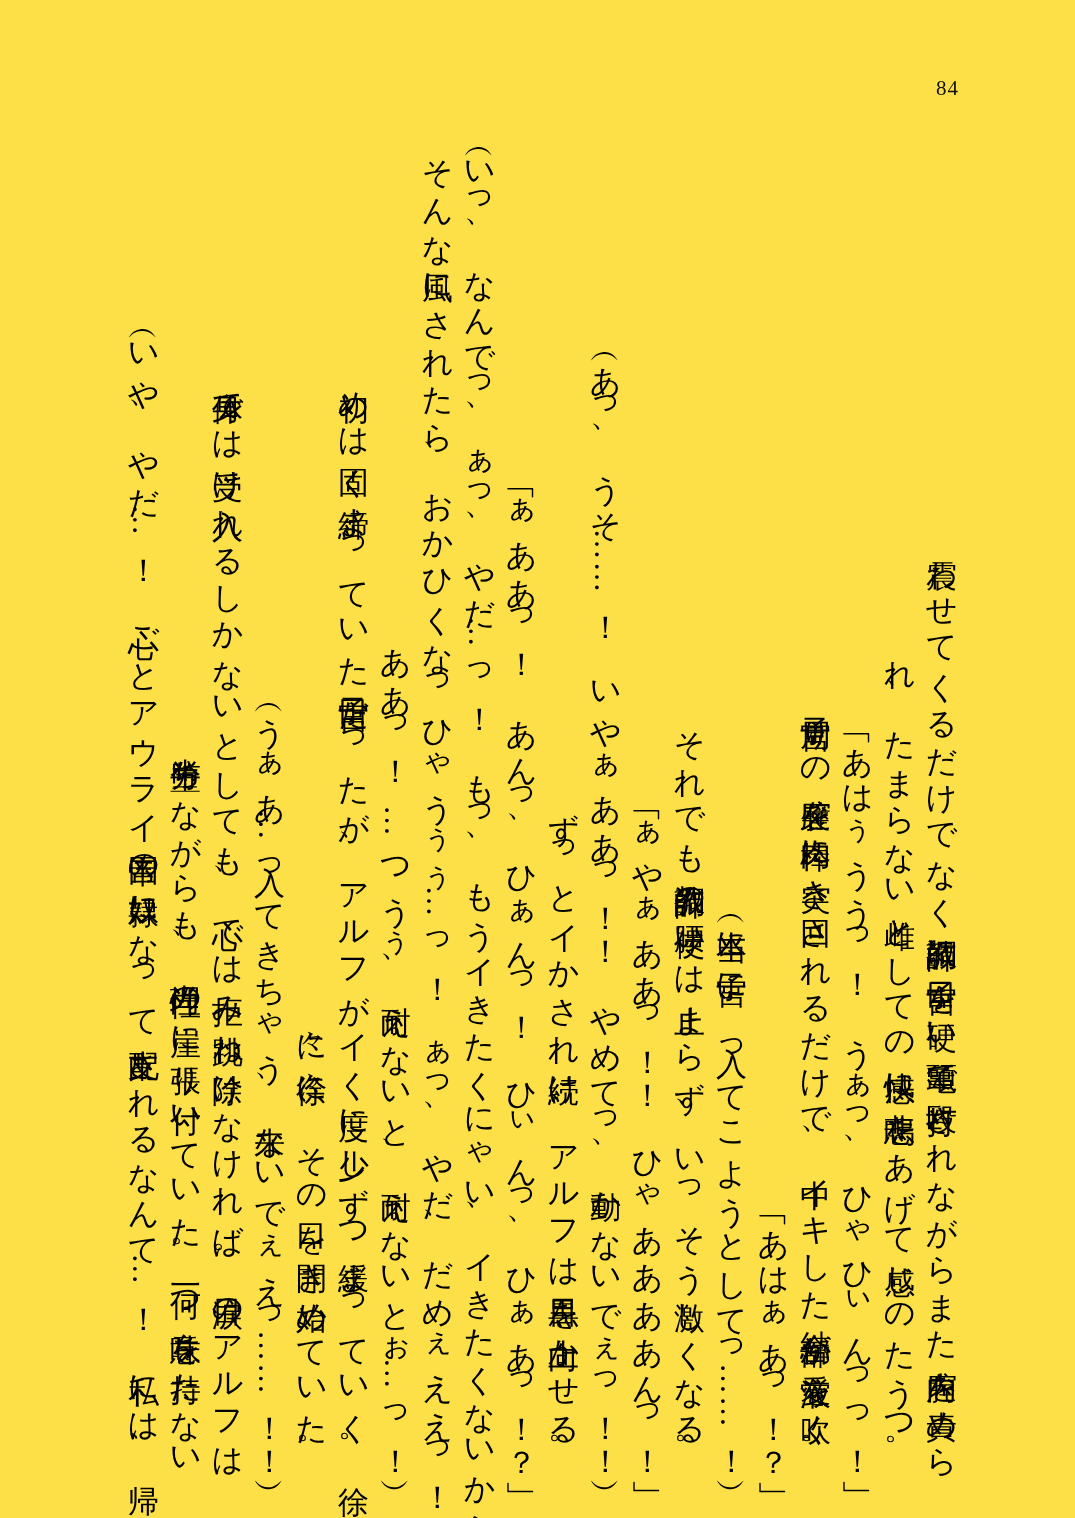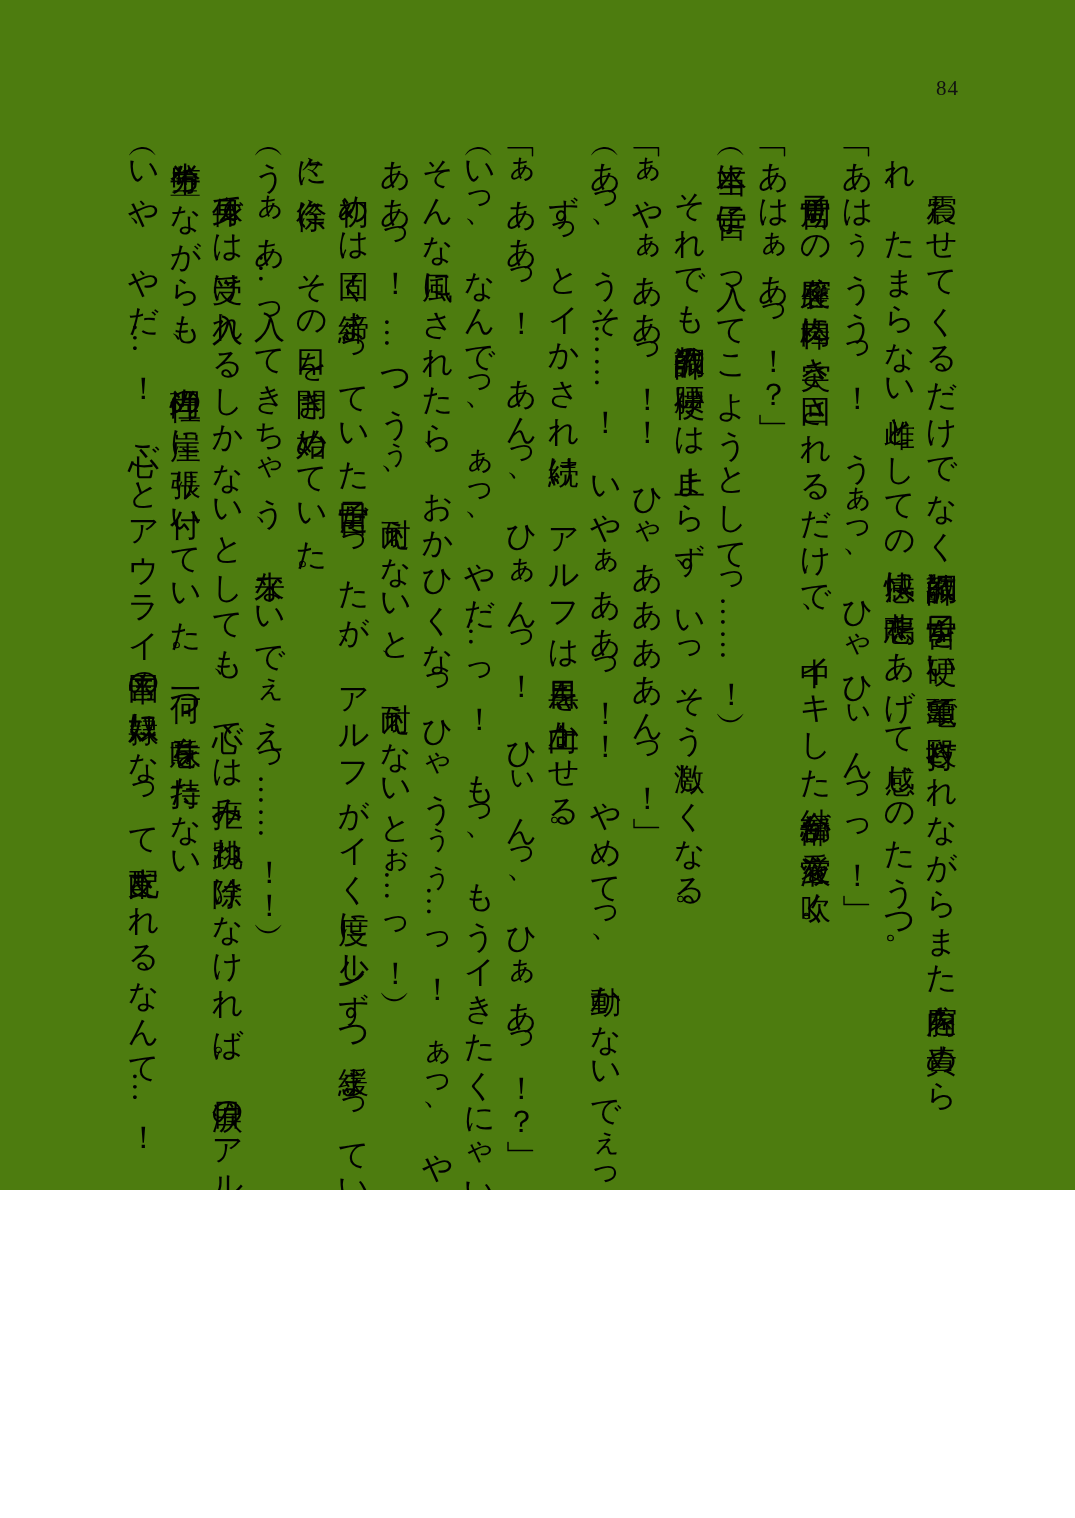--- a/index.html
+++ b/index.html
@@ -3,25 +3,26 @@
 <meta charset="utf-8">
 <style>
   html, body {
     margin: 0;
     padding: 0;
     background: #ffffff;
   }
   .page {
     position: relative;
     width: 1075px;
-    height: 1190px;
-    background: #4d7c0f;
+    height: 1518px;
+    background: #fde047;
     overflow: hidden;
     font-family: "Liberation Serif", "DejaVu Serif", serif;
     color: #000000;
+    text-align: right;
   }
   .page-number {
     position: absolute;
     top: 76px;
     right: 116px;
     font-size: 21px;
     letter-spacing: 1px;
     color: #111111;
   }
   .text-body {

